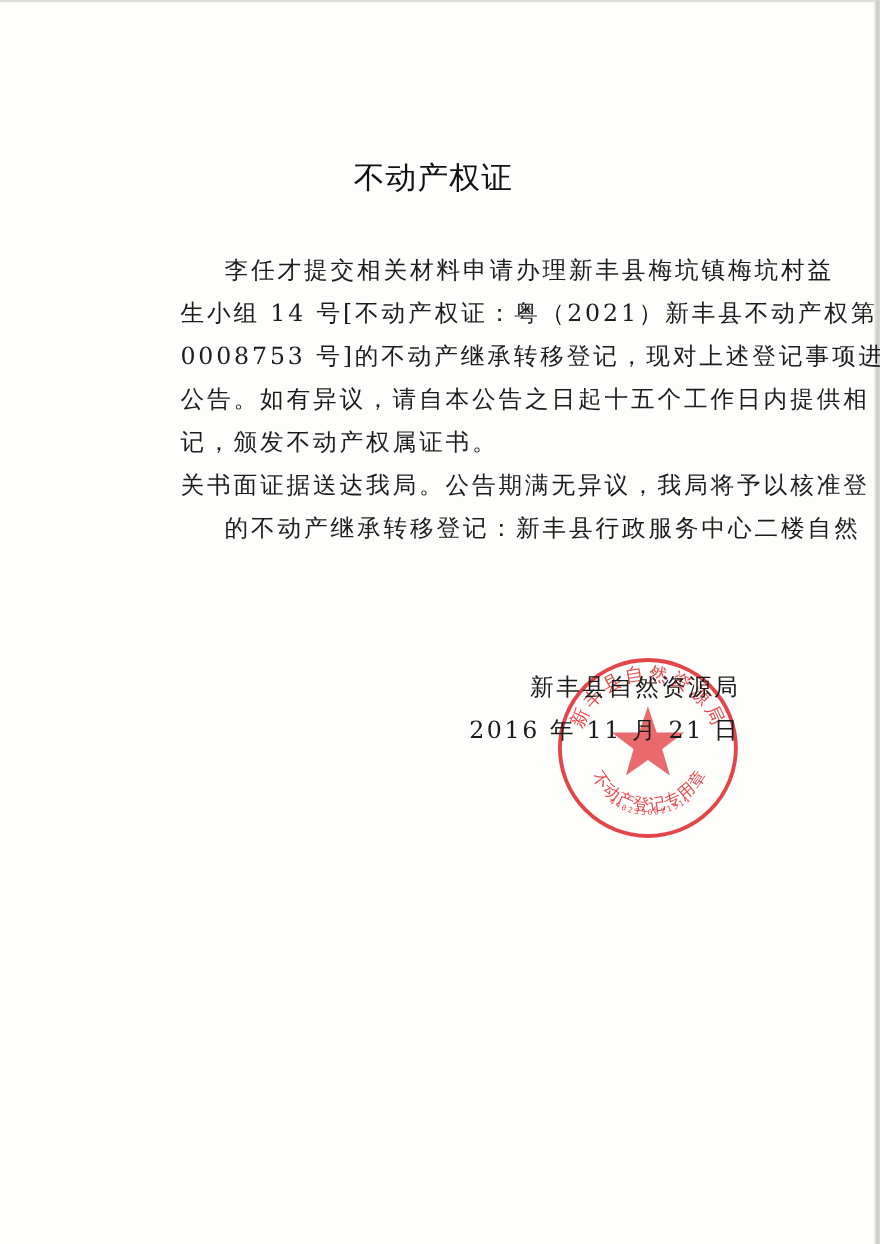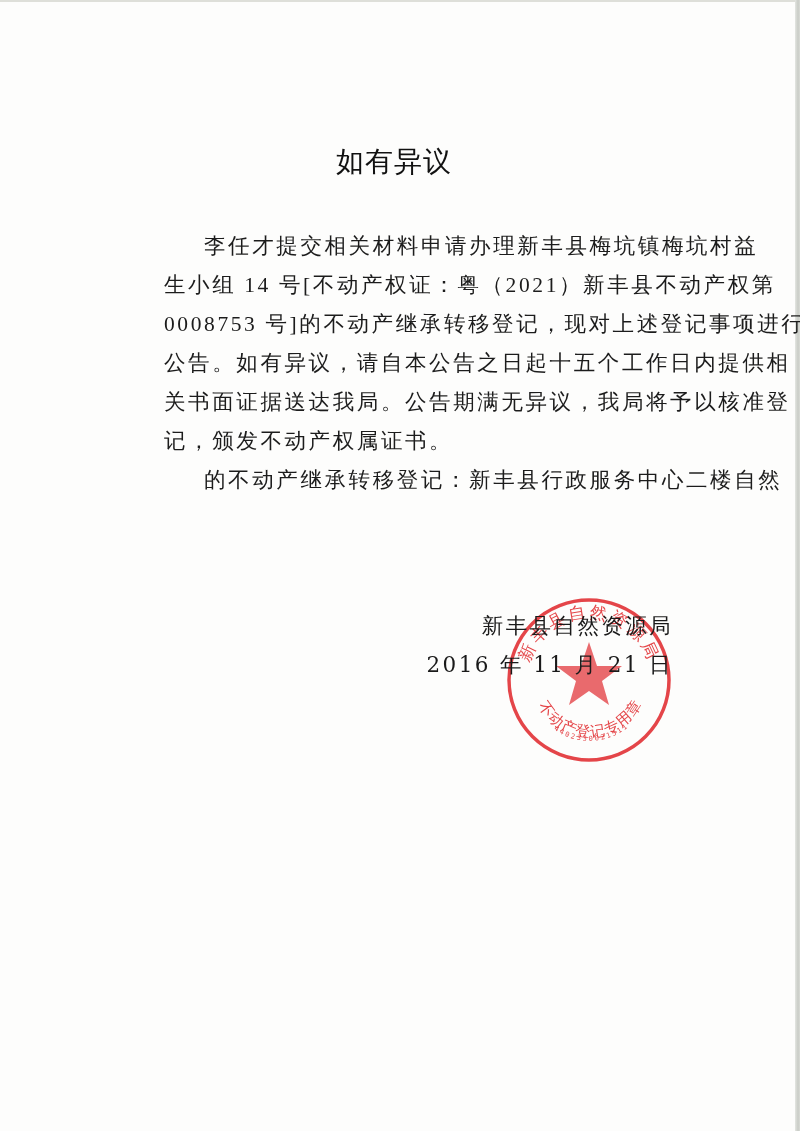--- a/index.html
+++ b/index.html
@@ -59,21 +59,20 @@
       text-align: justify;
       color: #1c1c1c;
     }
     .para {
       margin: 0;
       text-indent: 41px;
     }
     .para-line {
       display: block;
       white-space: nowrap;
-      font-family: Liberation Serif, serif;
     }
     .para-line.indent {
       padding-left: 40px;
     }
     .signature {
       position: absolute;
       right: 127px;
       top: 606px;
       text-align: right;
       font-size: 21.5px;
@@ -100,30 +99,30 @@
       display: block;
     }
   </style>
 </head>
 <body>
 
 <div class="page">
   <div class="scan-top-edge"></div>
   <div class="scan-right-edge"></div>
 
-  <div class="title">如有异议</div>
+  <div class="title">不动产权证</div>
 
   <div class="body-text">
     <div class="para">
       <span class="para-line indent">李任才提交相关材料申请办理新丰县梅坑镇梅坑村益</span>
       <span class="para-line">生小组 14 号[不动产权证：粤（2021）新丰县不动产权第</span>
       <span class="para-line">0008753 号]的不动产继承转移登记，现对上述登记事项进行</span>
       <span class="para-line">公告。如有异议，请自本公告之日起十五个工作日内提供相</span>
+      <span class="para-line">记，颁发不动产权属证书。</span>
       <span class="para-line">关书面证据送达我局。公告期满无异议，我局将予以核准登</span>
-      <span class="para-line">记，颁发不动产权属证书。</span>
     </div>
     <div class="para">
       <span class="para-line indent">的不动产继承转移登记：新丰县行政服务中心二楼自然</span>
     </div>
   </div>
 
   <div class="stamp">
     <svg viewBox="0 0 168 168">
       <defs>
         <path id="ringTop" d="M 84 84 m -62 0 a 62 62 0 1 1 124 0"></path>

